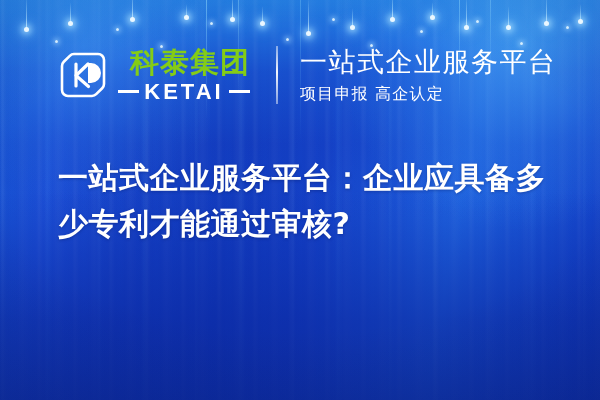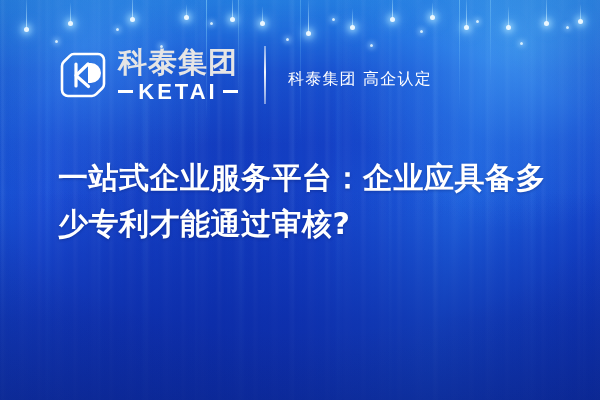--- a/index.html
+++ b/index.html
@@ -156,23 +156,24 @@
     align-items: center;
     gap: 10px;
   }
   .logo-mark { width: 50px; height: 50px; flex: 0 0 auto; }
   .logo-words { display: flex; flex-direction: column; align-items: stretch; }
   .logo-cn {
     font-family: "DejaVu Sans", "Liberation Sans", sans-serif;
     font-weight: bold;
     font-size: 29px;
     line-height: 1;
-    color: #e5e5e5;
+    color: #84cc16;
     letter-spacing: 1px;
     white-space: nowrap;
+    margin-left: 12px;
   }
   .logo-en-row {
     display: flex;
     align-items: center;
     gap: 5px;
     margin-top: 4px;
   }
   .logo-en-row .bar {
     flex: 1 1 auto;
     height: 3px;
@@ -297,20 +298,21 @@
           <span class="bar"></span>
           <span class="logo-en">KETAI</span>
           <span class="bar"></span>
         </span>
       </span>
     </div>
 
     <div class="divider"></div>
 
     <div class="tagline-block">
-      <span class="tagline-sub">科泰集团 高企认定</span>
+      <span class="tagline-main">一站式企业服务平台</span>
+      <span class="tagline-sub">项目申报 高企认定</span>
     </div>
 
   </div>
 
   <div class="title">一站式企业服务平台：企业应具备多少专利才能通过审核?</div>
 
 </div>
 
 </body></html>

